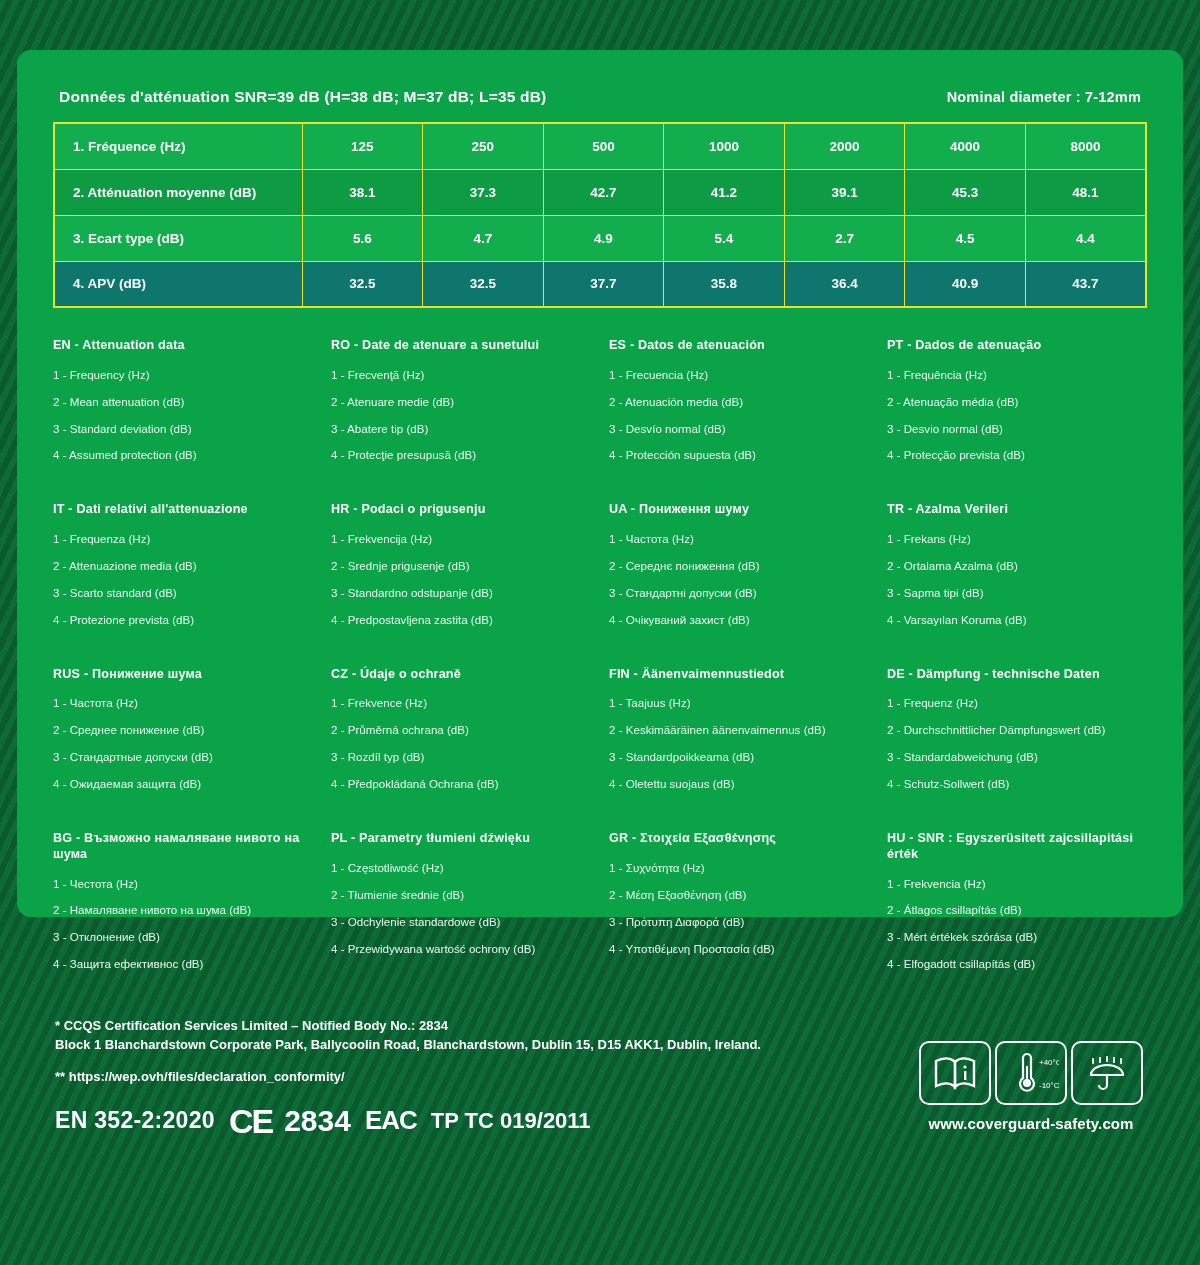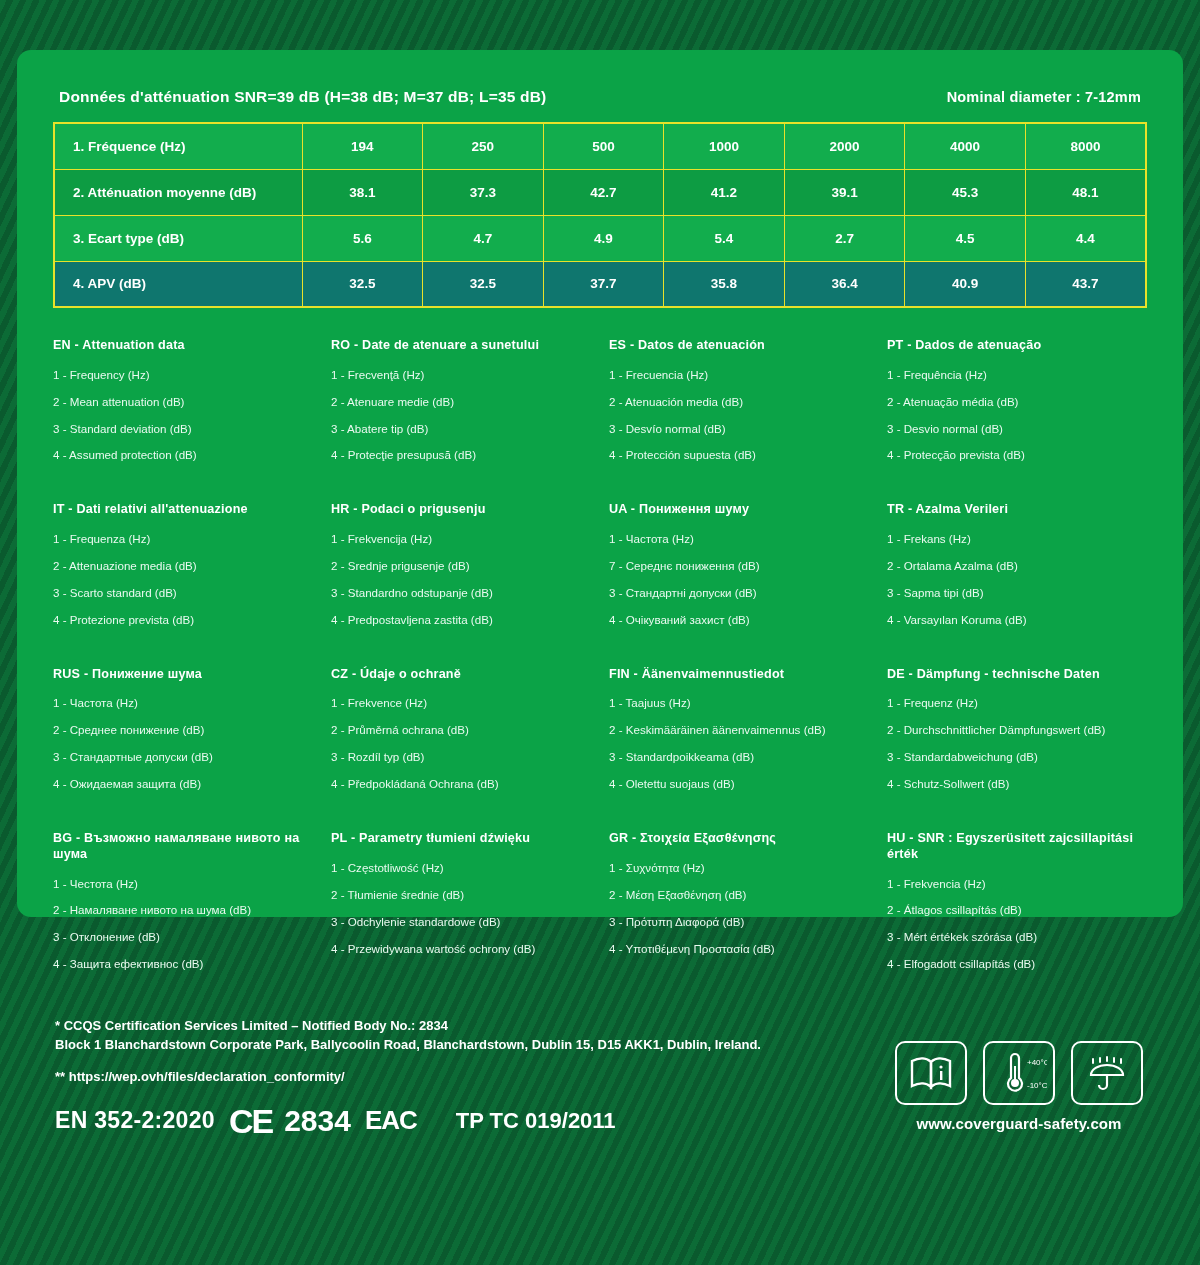--- a/index.html
+++ b/index.html
@@ -135,32 +135,32 @@
     line-height: 1;
   }
   .ce .glyph { font-size: 34px; letter-spacing: -2px; }
   .ce .num { font-size: 30px; }
   .eac {
     font-size: 26px;
     font-weight: bold;
     letter-spacing: -1px;
     font-family: "Liberation Sans", sans-serif;
   }
-  .tptc { font-size: 22px; font-weight: bold; margin-left: 25px; }
+  .tptc { font-size: 22px; font-weight: bold; }
 
   
   .icons {
     position: absolute;
     right: 4px;
     bottom: 6px;
     text-align: center;
   }
   .icon-row {
     display: flex;
-    gap: 16px;
+    gap: 4px;
     justify-content: flex-end;
     margin-bottom: 10px;
     align-items: center;
   }
   .icon-box {
     width: 72px; height: 64px;
     border: 2.5px solid #ffffff;
     border-radius: 10px;
     display: flex;
     align-items: center;
@@ -182,21 +182,21 @@
 
       <div class="hdr">
         <div class="left">Données d'atténuation  SNR=39 dB (H=38 dB; M=37 dB; L=35 dB)</div>
         <div class="right">Nominal diameter : 7-12mm</div>
       </div>
 
       <table class="att">
         <tbody>
           <tr class="r-head">
             <td class="label">1. Fréquence (Hz)</td>
-            <td>194</td>
+            <td>125</td>
             <td>250</td>
             <td>500</td>
             <td>1000</td>
             <td>2000</td>
             <td>4000</td>
             <td>8000</td>
           </tr>
           <tr class="r-1">
             <td class="label">2. Atténuation moyenne (dB)</td>
             <td>38.1</td>
@@ -276,21 +276,21 @@
           <h4>HR - Podaci o prigusenju</h4>
           <p>1 - Frekvencija (Hz)</p>
           <p>2 - Srednje prigusenje (dB)</p>
           <p>3 - Standardno odstupanje (dB)</p>
           <p>4 - Predpostavljena zastita (dB)</p>
         </div>
 
         <div class="lang">
           <h4>UA - Пониження шуму</h4>
           <p>1 - Частота (Hz)</p>
-          <p>7 - Середнє пониження (dB)</p>
+          <p>2 - Середнє пониження (dB)</p>
           <p>3 - Стандартні допуски (dB)</p>
           <p>4 - Очікуваний захист (dB)</p>
         </div>
 
         <div class="lang">
           <h4>TR - Azalma Verileri</h4>
           <p>1 - Frekans (Hz)</p>
           <p>2 - Ortalama Azalma (dB)</p>
           <p>3 - Sapma tipi (dB)</p>
           <p>4 - Varsayılan Koruma (dB)</p>

